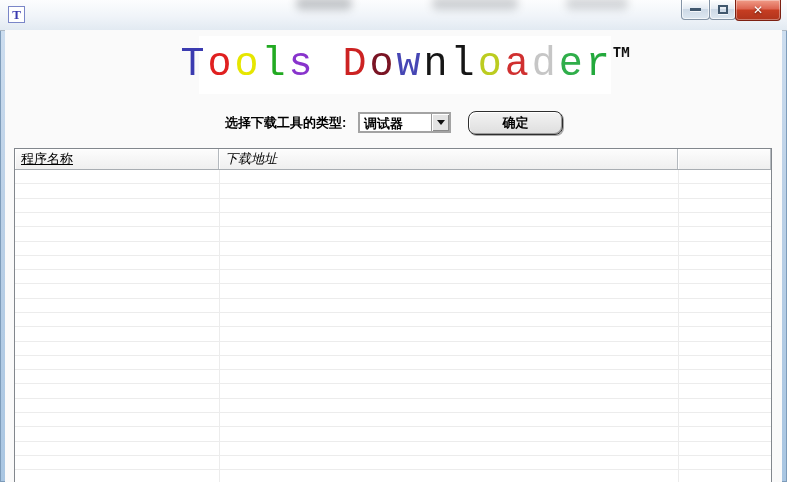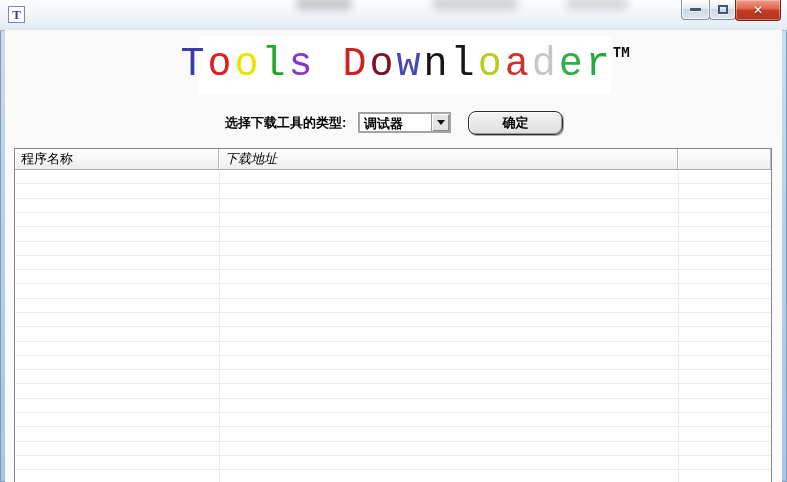--- a/index.html
+++ b/index.html
@@ -79,21 +79,21 @@
 
   
   .listview{position:absolute;left:9px;top:118px;width:758px;bottom:0;box-sizing:border-box;
     border:1px solid #82878d;border-bottom:none;background:#fff;}
   .lv-header{position:absolute;left:0;right:0;top:0;height:20px;
     background:linear-gradient(180deg,#fdfdfd,#efefef);
     border-bottom:1px solid #a8adb2;display:flex;cursor:default;}
   .hcol{box-sizing:border-box;padding:0 6px;font-size:13px;line-height:19px;color:#000;
     border-right:1px solid #b4b9be;box-shadow:inset 1px 1px 0 #ffffff;
     overflow:hidden;white-space:nowrap;}
-  .hcol.c1{width:204px;}
+  .hcol.c1{width:204px;text-decoration:underline;}
   .hcol.c2{width:459px;font-style:italic;}
   .hcol.c3{flex:1;}
   .lv-body{position:absolute;left:0;right:0;top:21px;bottom:0;
     background:repeating-linear-gradient(180deg,
       #ffffff 0px,#ffffff 13.3px,#ececec 13.3px,#ececec 14.3px);}
   .vline{position:absolute;top:0;bottom:0;width:1px;background:#ececec;}
   .vline.v1{left:204px;}
   .vline.v2{left:663px;}
 </style>
 </head>

